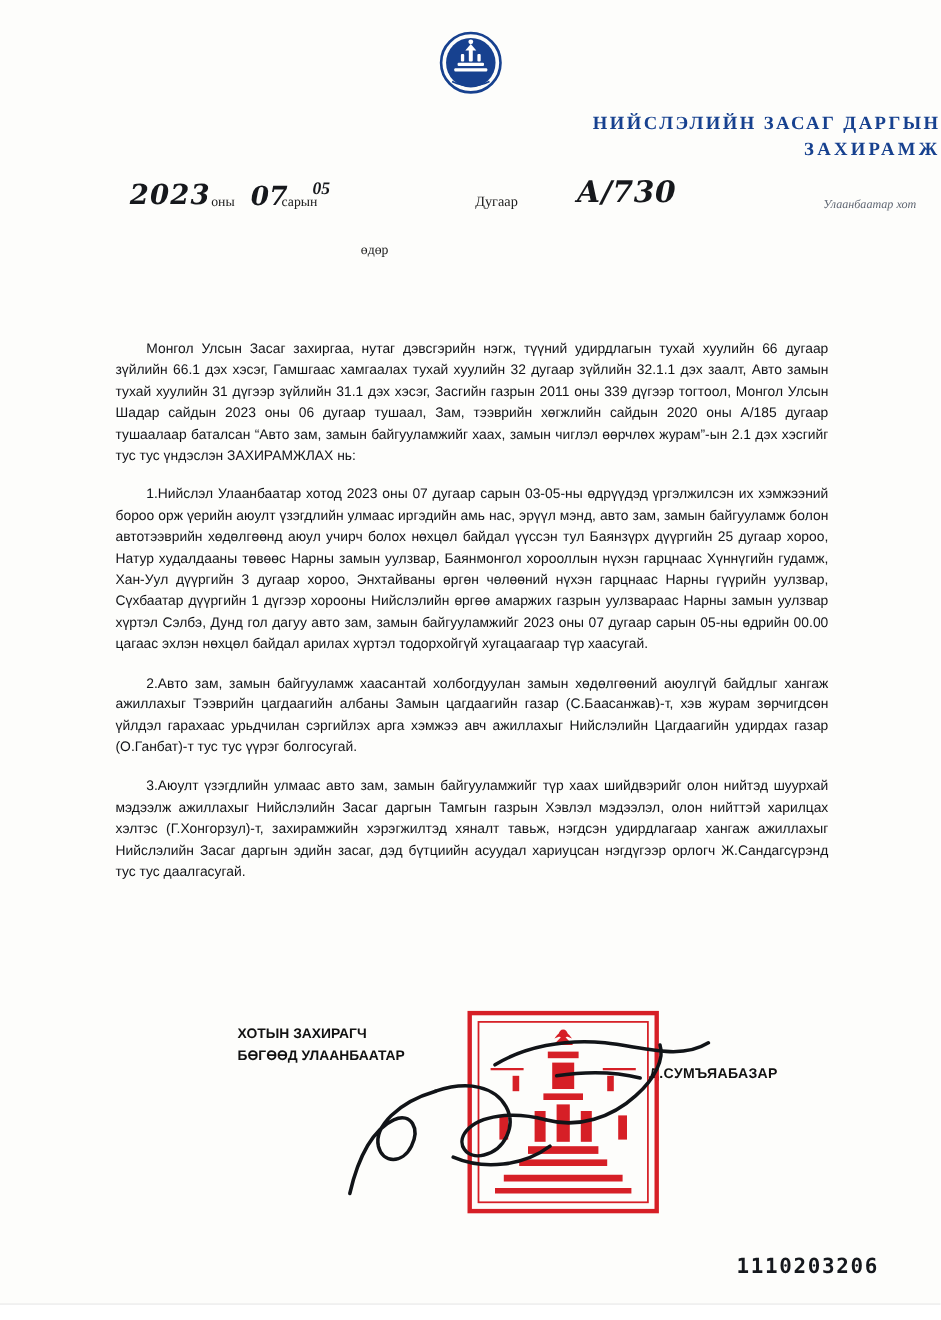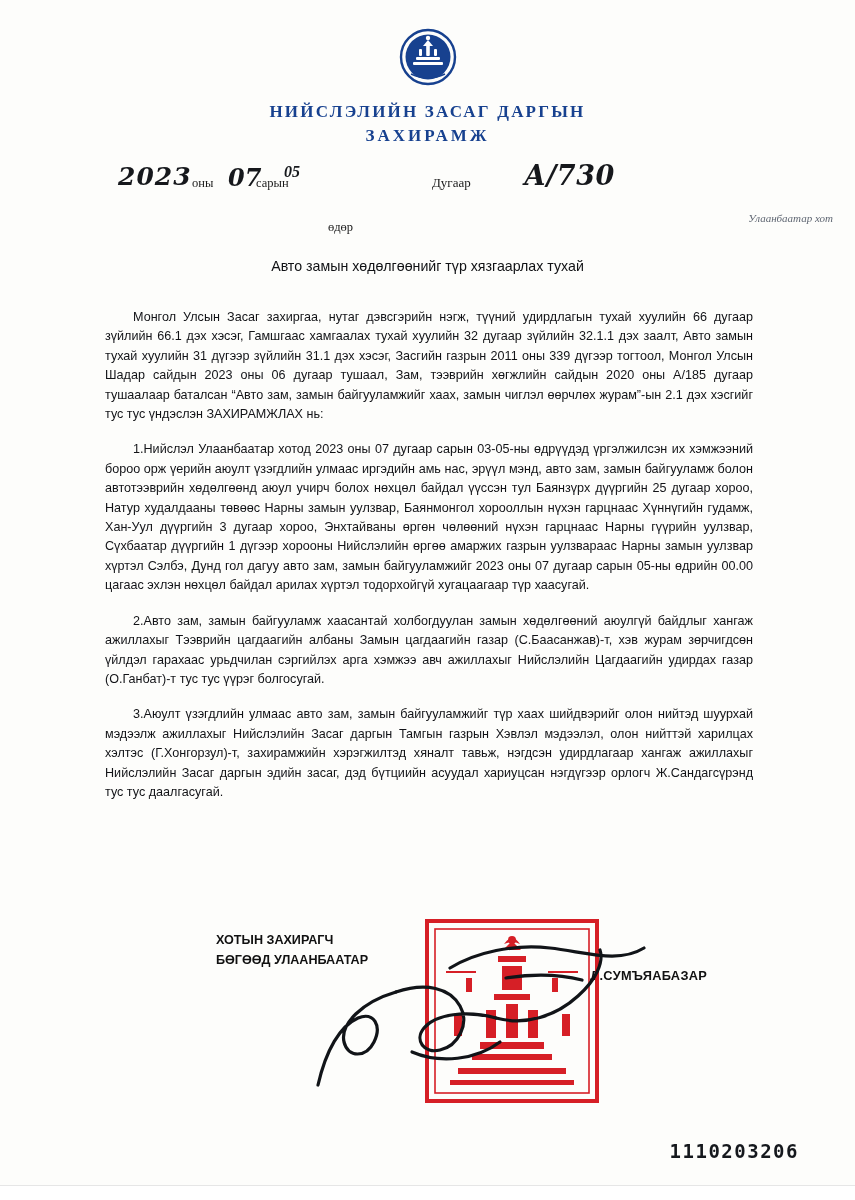--- a/index.html
+++ b/index.html
@@ -36,21 +36,21 @@
     height: 62px;
     position: relative;
   }
   .emblem svg { display: block; }
 
   .org-title {
     position: absolute;
     top: 100px;
     left: 0;
     width: 855px;
-    text-align: center;
+    text-align: right;
     color: #17418f;
     font-family: "Liberation Serif", serif;
     font-weight: bold;
     font-size: 17px;
     letter-spacing: 2.2px;
     line-height: 1.42;
   }
   .org-title .l2 {
     letter-spacing: 3px;
   }
@@ -123,21 +123,20 @@
     margin-left: 32px;
   }
   .d-place {
     position: absolute;
     right: 22px;
     top: 18px;
     font-size: 11px;
     color: #5f6672;
     font-family: "Liberation Serif", serif;
     font-style: italic;
-    margin-top: 32px;
   }
 
   
   .subject {
     position: absolute;
     top: 258px;
     left: 0;
     width: 855px;
     text-align: center;
     font-size: 14.2px;
@@ -264,21 +263,20 @@
     <span class="d-lbl-on">оны</span>
     <span class="hand d-month">07</span>
     <span class="d-lbl-sar">сарын</span>
     <span class="hand d-day">05</span>
     <span class="d-lbl-day">өдөр</span>
     <span class="d-lbl-num">Дугаар</span>
     <span class="hand d-num">А/730</span>
     <span class="d-place">Улаанбаатар хот</span>
   </div>
 
-  <div class="subject">Авто замын хөдөлгөөнийг түр хязгаарлах тухай</div>
 
   <div class="body-text">
     <p>Монгол Улсын Засаг захиргаа, нутаг дэвсгэрийн нэгж, түүний удирдлагын тухай хуулийн 66 дугаар зүйлийн 66.1 дэх хэсэг, Гамшгаас хамгаалах тухай хуулийн 32 дугаар зүйлийн 32.1.1 дэх заалт, Авто замын тухай хуулийн 31 дүгээр зүйлийн 31.1 дэх хэсэг, Засгийн газрын 2011 оны 339 дүгээр тогтоол, Монгол Улсын Шадар сайдын 2023 оны 06 дугаар тушаал, Зам, тээврийн хөгжлийн сайдын 2020 оны А/185 дугаар тушаалаар баталсан “Авто зам, замын байгууламжийг хаах, замын чиглэл өөрчлөх журам”-ын 2.1 дэх хэсгийг тус тус үндэслэн ЗАХИРАМЖЛАХ нь:</p>
     <p>1.Нийслэл Улаанбаатар хотод 2023 оны 07 дугаар сарын 03-05-ны өдрүүдэд үргэлжилсэн их хэмжээний бороо орж үерийн аюулт үзэгдлийн улмаас иргэдийн амь нас, эрүүл мэнд, авто зам, замын байгууламж болон автотээврийн хөдөлгөөнд аюул учирч болох нөхцөл байдал үүссэн тул Баянзүрх дүүргийн 25 дугаар хороо, Натур худалдааны төвөөс Нарны замын уулзвар, Баянмонгол хорооллын нүхэн гарцнаас Хүннүгийн гудамж, Хан-Уул дүүргийн 3 дугаар хороо, Энхтайваны өргөн чөлөөний нүхэн гарцнаас Нарны гүүрийн уулзвар, Сүхбаатар дүүргийн 1 дүгээр хорооны Нийслэлийн өргөө амаржих газрын уулзвараас Нарны замын уулзвар хүртэл Сэлбэ, Дунд гол дагуу авто зам, замын байгууламжийг 2023 оны 07 дугаар сарын 05-ны өдрийн 00.00 цагаас эхлэн нөхцөл байдал арилах хүртэл тодорхойгүй хугацаагаар түр хаасугай.</p>
     <p>2.Авто зам, замын байгууламж хаасантай холбогдуулан замын хөдөлгөөний аюулгүй байдлыг хангаж ажиллахыг Тээврийн цагдаагийн албаны Замын цагдаагийн газар (С.Баасанжав)-т, хэв журам зөрчигдсөн үйлдэл гарахаас урьдчилан сэргийлэх арга хэмжээ авч ажиллахыг Нийслэлийн Цагдаагийн удирдах газар (О.Ганбат)-т тус тус үүрэг болгосугай.</p>
     <p class="last">3.Аюулт үзэгдлийн улмаас авто зам, замын байгууламжийг түр хаах шийдвэрийг олон нийтэд шуурхай мэдээлж ажиллахыг Нийслэлийн Засаг даргын Тамгын газрын Хэвлэл мэдээлэл, олон нийттэй харилцах хэлтэс (Г.Хонгорзул)-т, захирамжийн хэрэгжилтэд хяналт тавьж, нэгдсэн удирдлагаар хангаж ажиллахыг Нийслэлийн Засаг даргын эдийн засаг, дэд бүтциийн асуудал хариуцсан нэгдүгээр орлогч Ж.Сандагсүрэнд тус тус даалгасугай.</p>
   </div>
 
   <div class="sig-block">
     <div>ХОТЫН ЗАХИРАГЧ</div>

